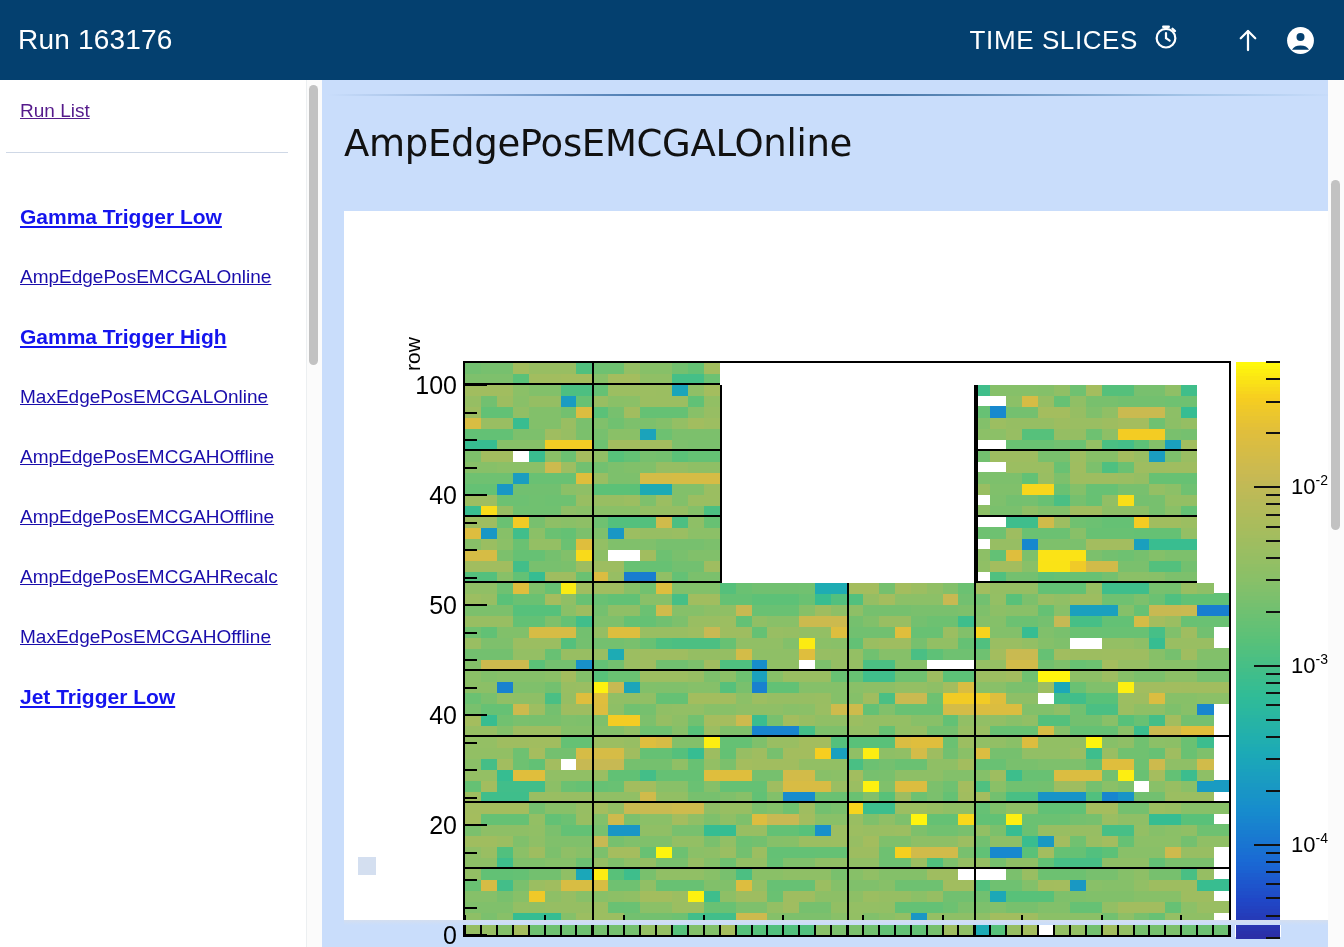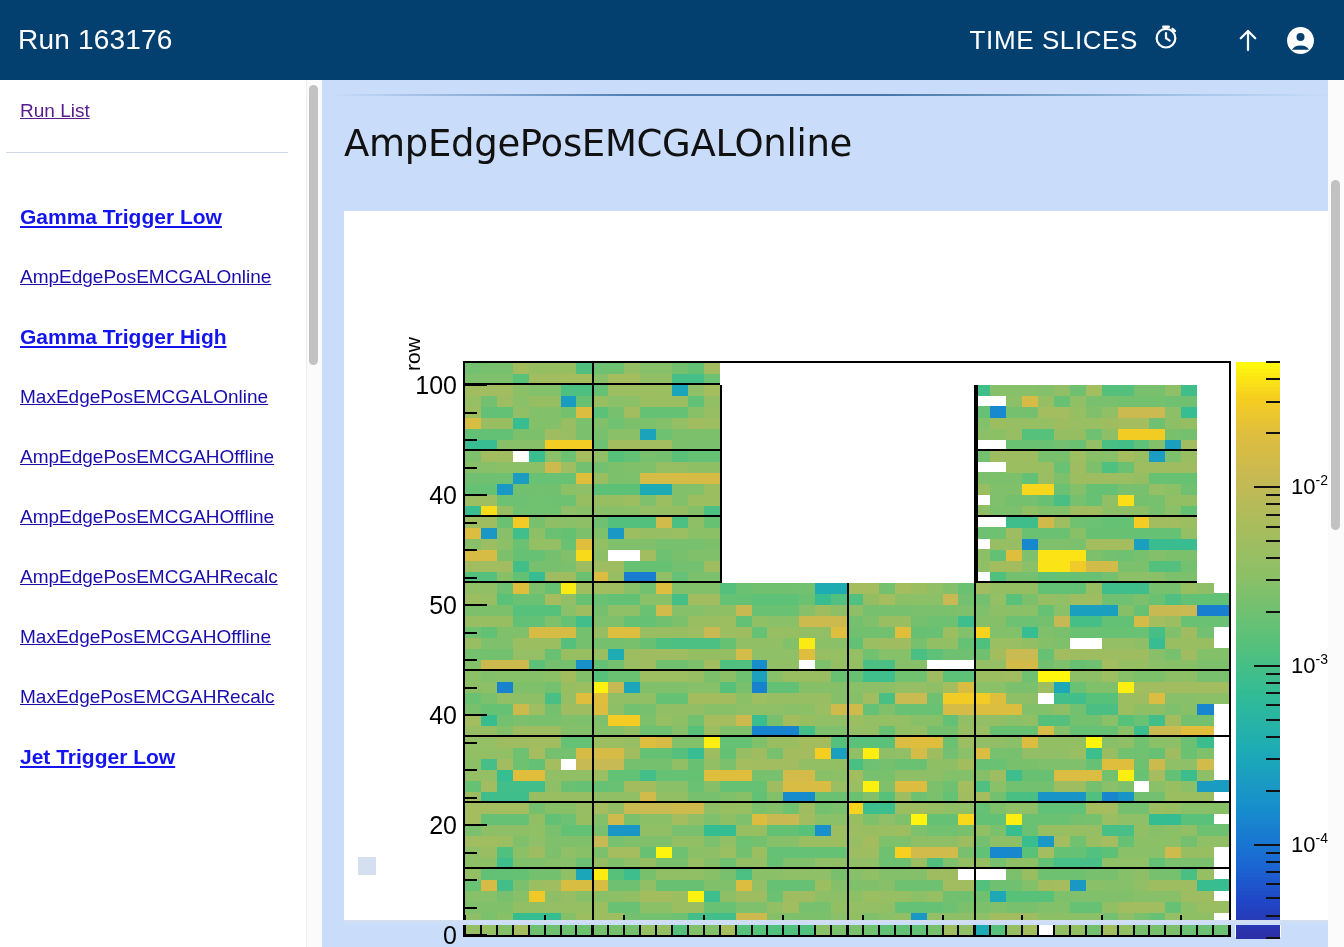--- a/index.html
+++ b/index.html
@@ -215,23 +215,20 @@
           <a class="sb-link blue">AmpEdgePosEMCGAHOffline</a>
         </div>
         <div class="sb-row" style="height: 60px;">
           <a class="sb-link blue">AmpEdgePosEMCGAHOffline</a>
         </div>
         <div class="sb-row" style="height: 60px;">
           <a class="sb-link blue">AmpEdgePosEMCGAHRecalc</a>
         </div>
         <div class="sb-row" style="height: 60px;">
           <a class="sb-link blue">MaxEdgePosEMCGAHOffline</a>
-        </div>
-        <div class="sb-row" style="height: 60px;">
-          <a class="sb-link blue">MaxEdgePosEMCGAHRecalc</a>
         </div>
         <div class="sb-row" style="height: 60px;">
           <a class="sb-head">Jet Trigger Low</a>
         </div>
       </div>
   </div>
   <div class="sb-track"></div>
   <div class="sb-thumb"></div>
 
   <div class="main">

